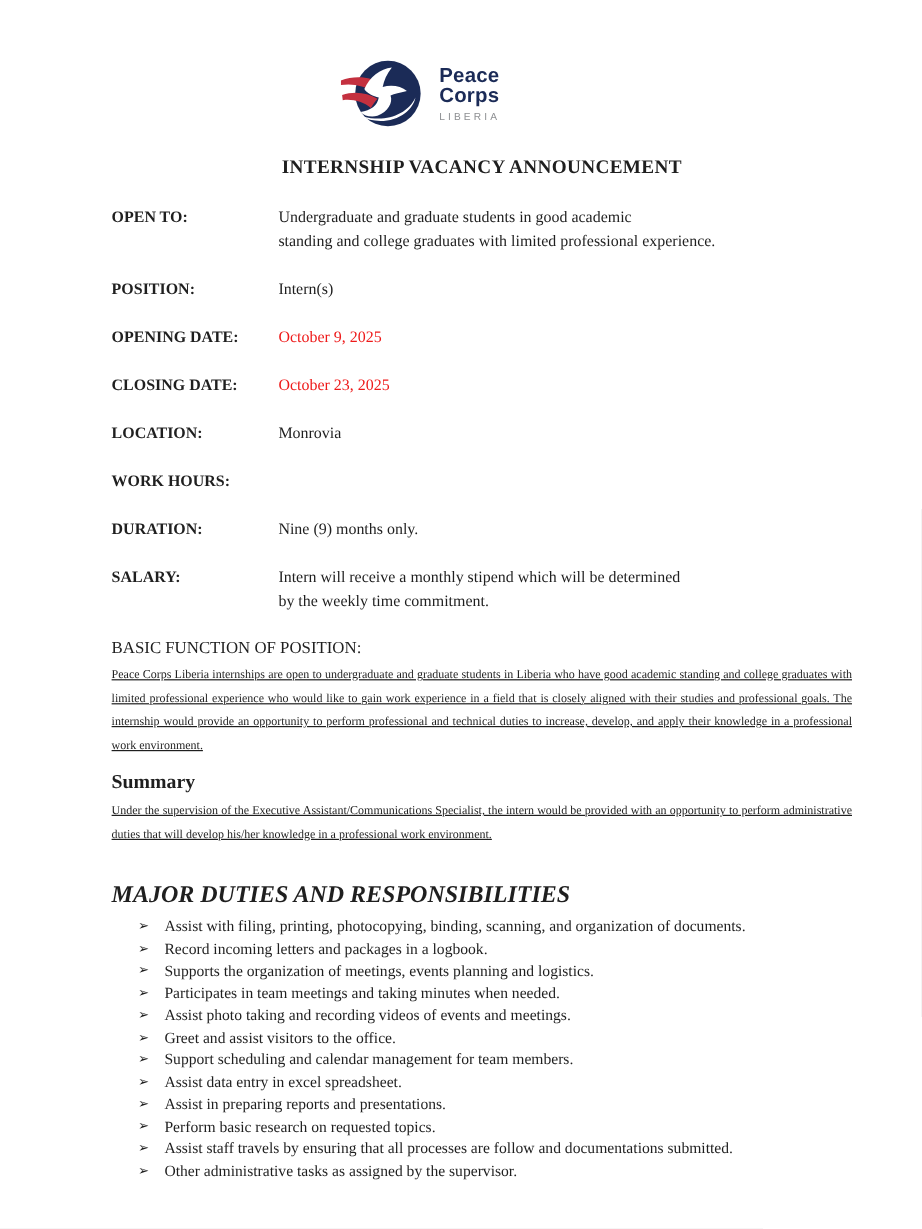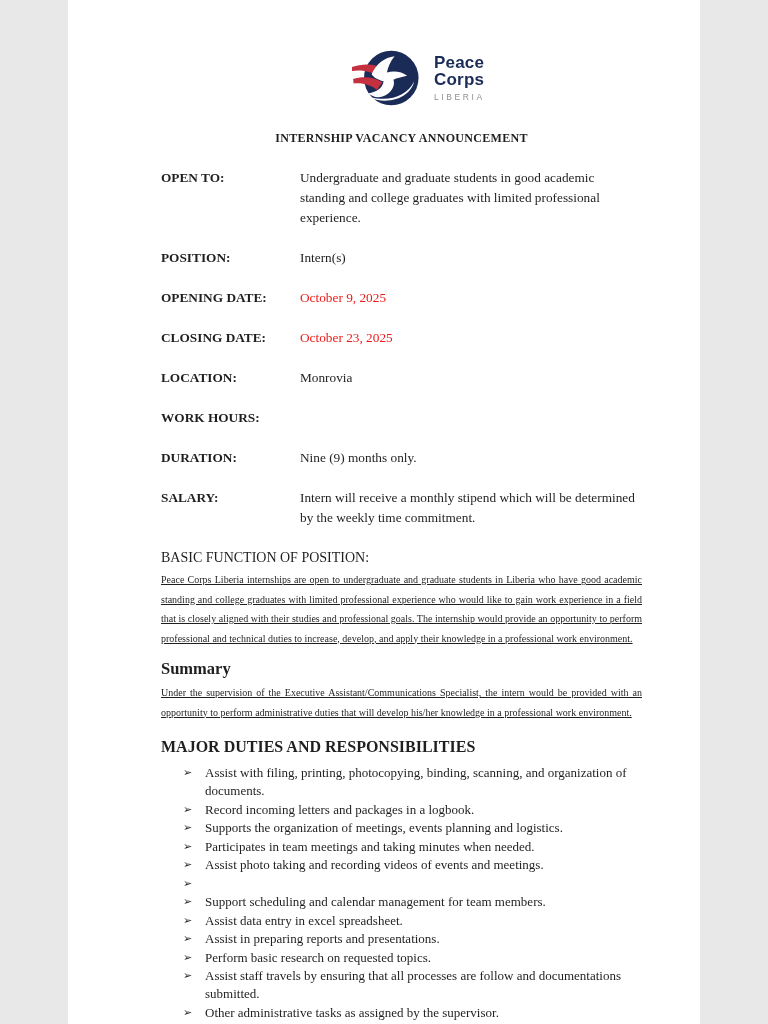--- a/index.html
+++ b/index.html
@@ -6,21 +6,21 @@
     --text:#1f1f1f;
     --accent-red:#ee1a1a;
     --logo-navy:#1b2b57;
     --logo-red:#c4303f;
     --logo-gray:#8d8f92;
     --page-bg:#ffffff;
   }
   *{margin:0;padding:0;box-sizing:border-box;}
   html,body{background:#e8e8e8;}
   .page{
-    width:632px;height:1024px;
+    width:768px;height:1024px;
     background:var(--page-bg);
     margin:0 auto;
     font-family:"Liberation Serif","DejaVu Serif",serif;
     color:var(--text);
     overflow:hidden;
     position:relative;
   }
   
   .logo-row{
     padding-top:45px;
@@ -52,21 +52,21 @@
     color:var(--logo-gray);
   }
   
   .content{
     margin:0 58px 0 93px; 
   }
   .doc-title{
     margin-top:20px;
     text-align:center;
     font-weight:bold;
-    font-size:12px;
+    font-size:16px;
     letter-spacing:0.3px;
   }
   
   .fields{margin-top:22px;}
   .field-row{
     display:flex;
     align-items:flex-start;
     margin-bottom:20px;
     font-size:13.3px;
     line-height:20px;
@@ -95,23 +95,24 @@
     text-decoration:underline;
   }
   .summary-heading{
     font-weight:bold;
     font-size:16.5px;
     line-height:22px;
     margin-top:10px;
   }
   .duties-heading{
     font-weight:bold;
-    font-size:16px;
+    font-size:20px;
     line-height:22px;
-    margin-top:14px;
+    margin-top:30px;
+    font-style:italic;
   }
   .duties-intro{
     font-size:13.3px;
     line-height:19px;
     margin-top:4px;
   }
   
   .duties-list{
     margin-top:6px;
     margin-left:22px;
@@ -219,20 +220,21 @@
       <div class="duty-item">
         <span class="bullet-glyph">➢</span>
         <span>Participates in team meetings and taking minutes when needed.</span>
       </div>
       <div class="duty-item">
         <span class="bullet-glyph">➢</span>
         <span>Assist photo taking and recording videos of events and meetings.</span>
       </div>
       <div class="duty-item">
         <span class="bullet-glyph">➢</span>
+        <span>Greet and assist visitors to the office.</span>
       </div>
       <div class="duty-item">
         <span class="bullet-glyph">➢</span>
         <span>Support scheduling and calendar management for team members.</span>
       </div>
       <div class="duty-item">
         <span class="bullet-glyph">➢</span>
         <span>Assist data entry in excel spreadsheet.</span>
       </div>
       <div class="duty-item">

